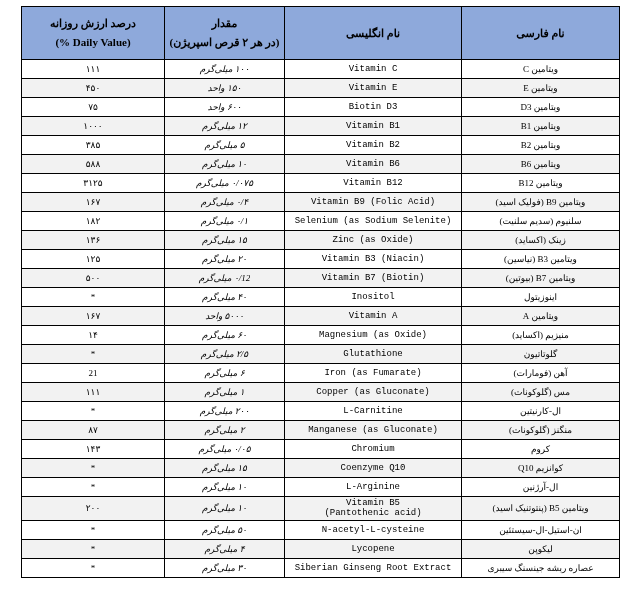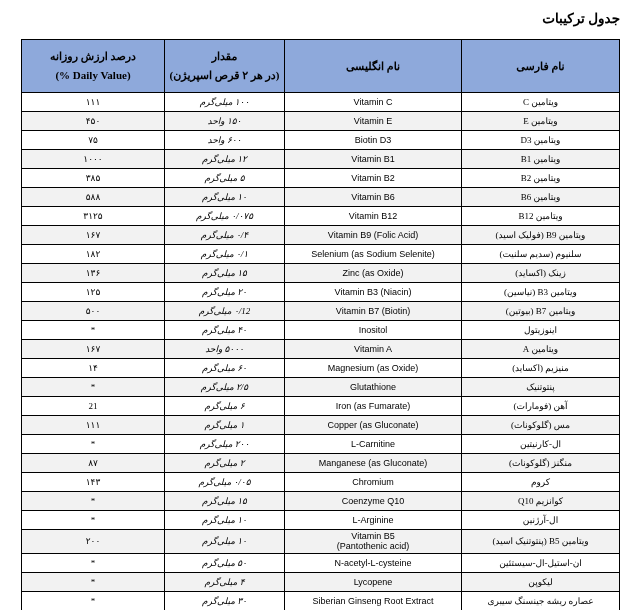--- a/index.html
+++ b/index.html
@@ -30,39 +30,38 @@
   .comp-table thead th{
     background:var(--header-bg);
     height:48px;font-size:11px;font-weight:bold;line-height:1.7;
     padding:2px;
   }
   .comp-table tbody td{
     height:16px;font-size:9px;line-height:1.15;padding:1px 2px;
   }
   .comp-table tbody tr:nth-child(even){background:var(--stripe-bg);}
   td.en{
-    font-family:Liberation Sans, sans-serif;
+    font-family:Liberation Mono, monospace;
     font-size:10px;direction:ltr;white-space:pre-line;
   }
   td.fa{font-size:9px;}
   td.amt{font-size:9px;font-style:italic;}
   td.dv{font-size:9px;}
   .hdr-line{display:block;}
   .hdr-ltr{direction:ltr;unicode-bidi:embed;}
   col.c-fa{width:158px;}
   col.c-en{width:177px;}
   col.c-amt{width:120px;}
   col.c-dv{width:143px;}
 </style>
 </head>
 <body>
 
 <div class="page">
 
-  <div class="doc-title">جدول ترکیبات</div>
 
   <table class="comp-table">
     <colgroup>
       <col class="c-fa">
         <col class="c-en">
         <col class="c-amt">
         <col class="c-dv">
     </colgroup>
     <thead>
       <tr>
@@ -167,21 +166,21 @@
     <td class="amt">۵۰۰۰ واحد</td>
     <td class="dv">۱۶۷</td>
   </tr>
         <tr>
     <td class="fa">منیزیم (اکساید)</td>
     <td class="en">Magnesium (as Oxide)</td>
     <td class="amt">۶۰ میلی‌گرم</td>
     <td class="dv">۱۴</td>
   </tr>
         <tr>
-    <td class="fa">پنتوتنیک</td>
+    <td class="fa">گلوتاتیون</td>
     <td class="en">Glutathione</td>
     <td class="amt">۲/۵ میلی‌گرم</td>
     <td class="dv">*</td>
   </tr>
         <tr>
     <td class="fa">آهن (فومارات)</td>
     <td class="en">Iron (as Fumarate)</td>
     <td class="amt">۶ میلی‌گرم</td>
     <td class="dv">21</td>
   </tr>

